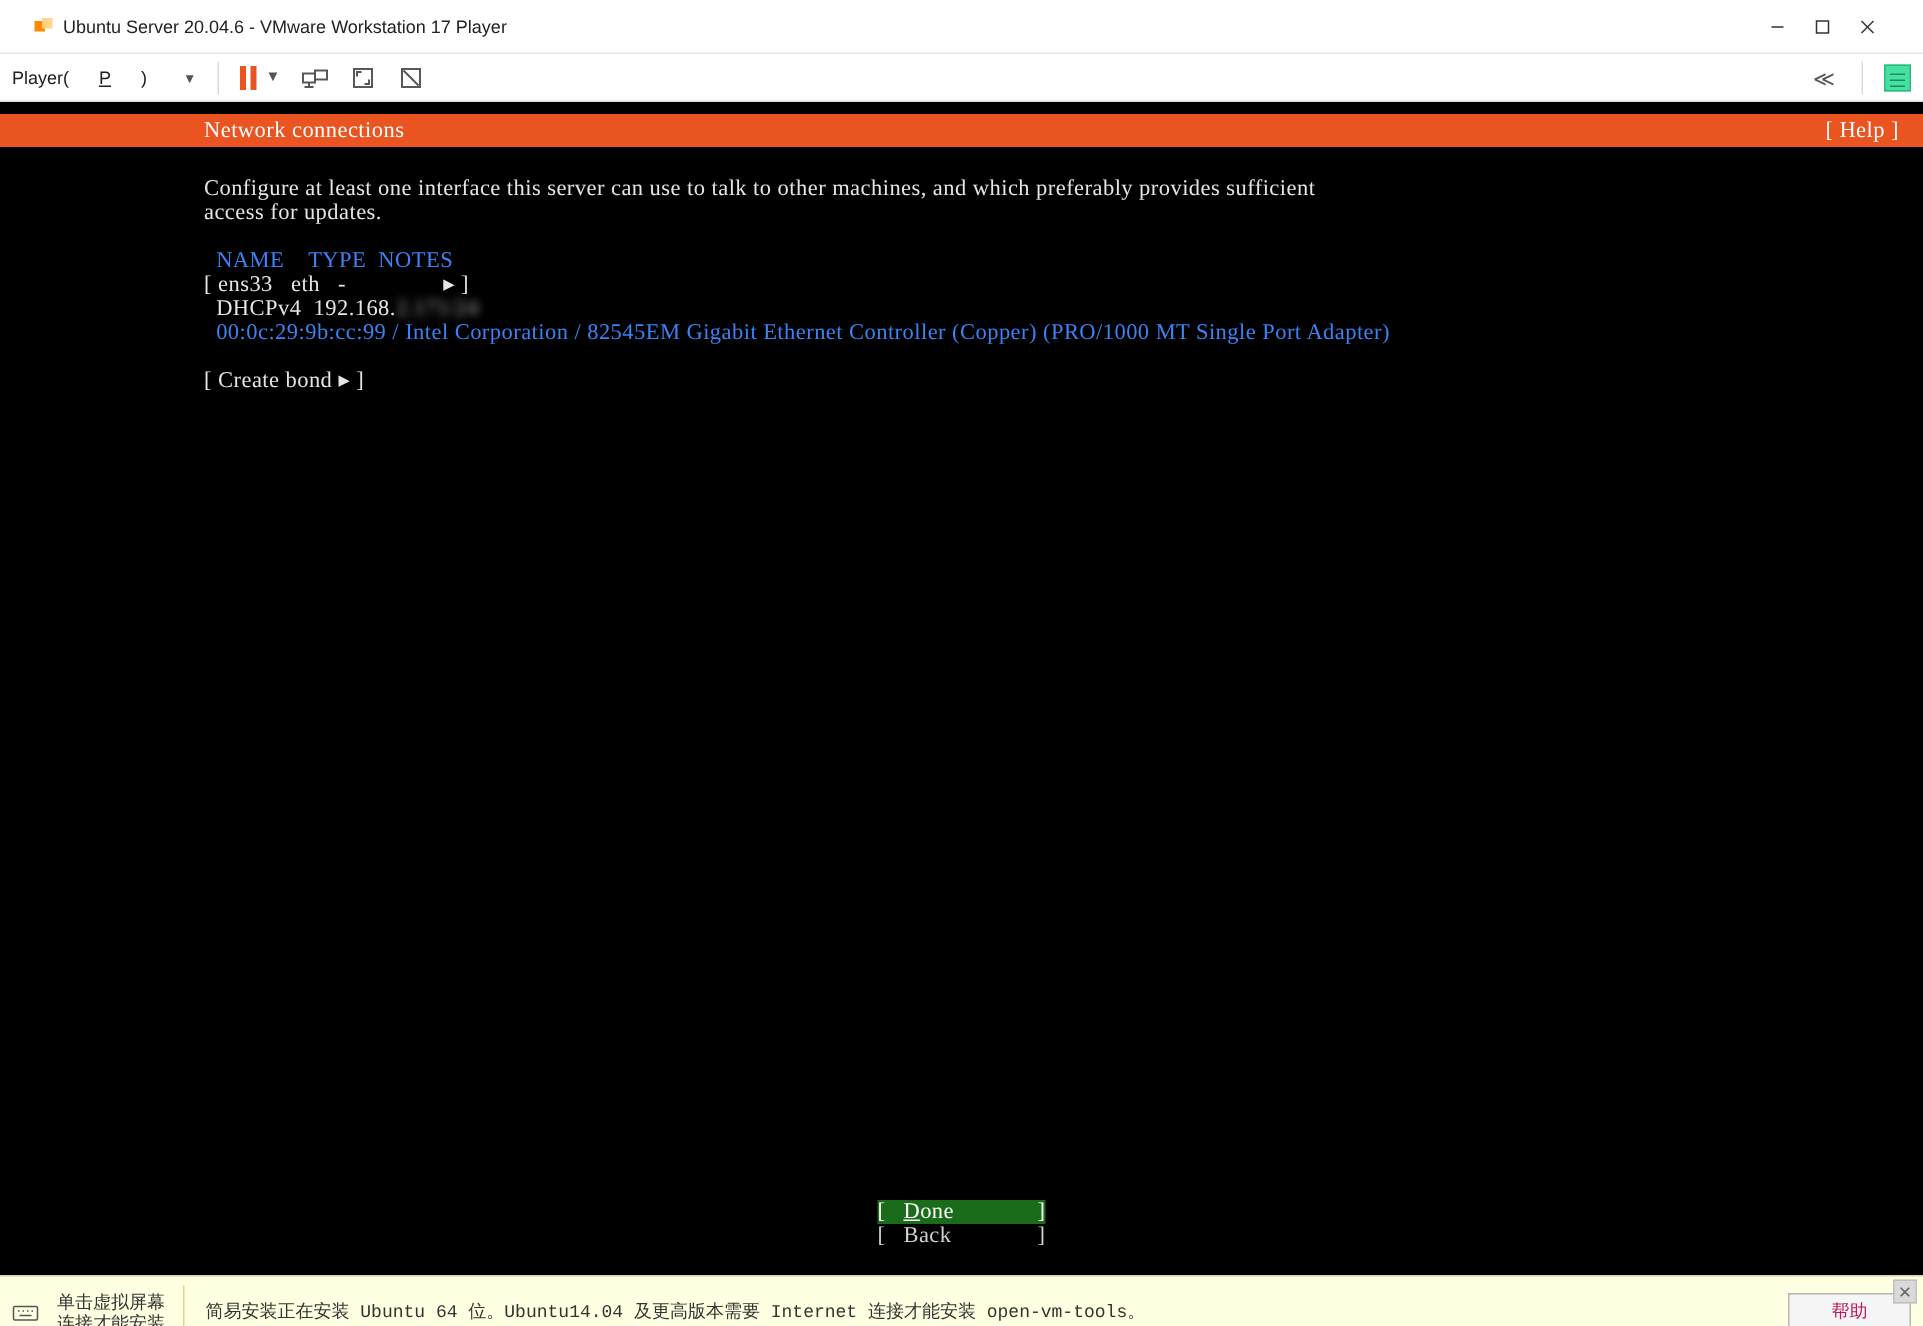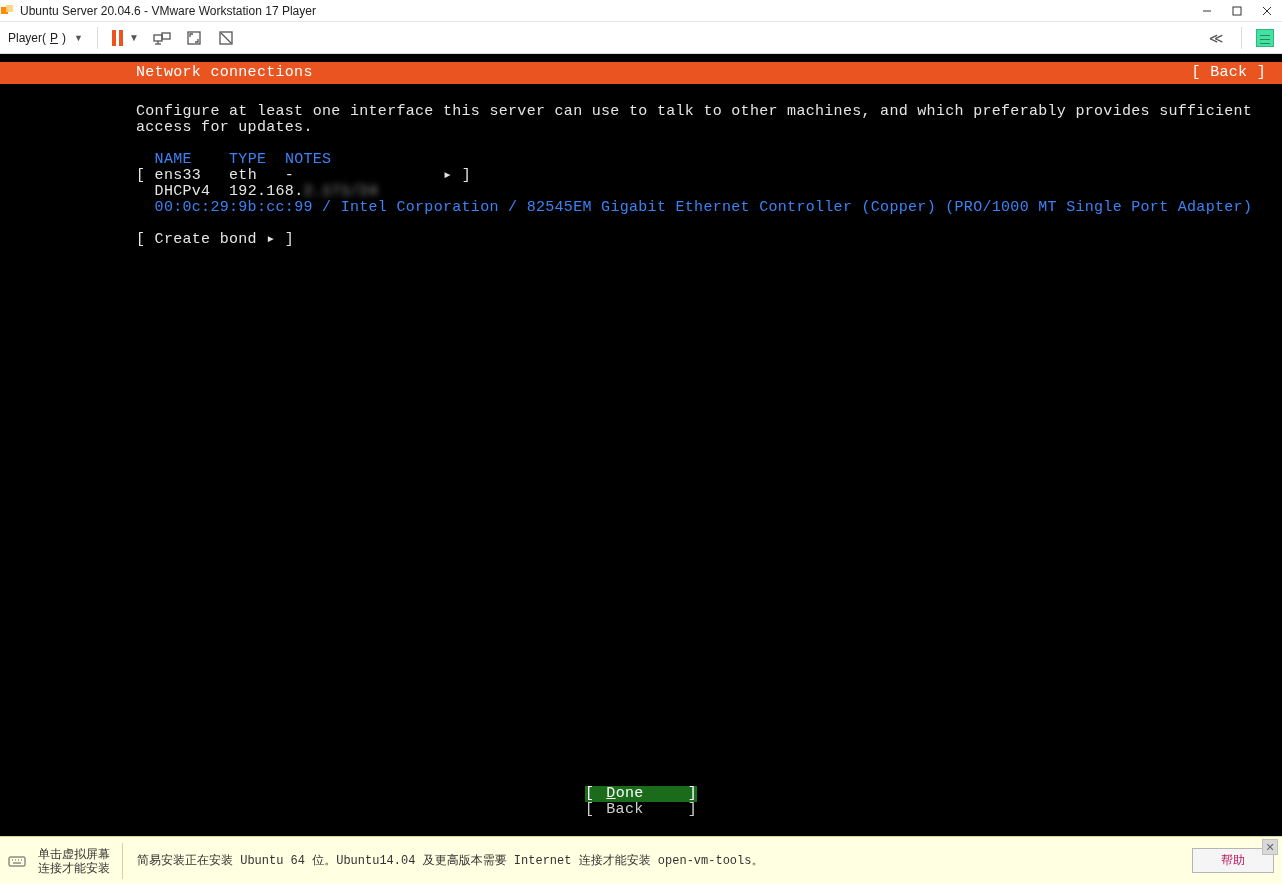--- a/index.html
+++ b/index.html
@@ -6,25 +6,25 @@
   html, body {
     margin: 0; padding: 0;
     width: 1282px; height: 884px;
     font-family: "Segoe UI", Tahoma, sans-serif;
     font-size: 12px;
     background: #f0f0f0;
     overflow: hidden;
   }
   
   .titlebar {
-    height: 22px;
+    height: 36px;
     background: #ffffff;
     display: flex;
     align-items: center;
-    padding: 0 0;
+    padding: 0 22px;
     border-bottom: 1px solid #e5e5e5;
   }
   .titlebar .app-icon {
     width: 14px; height: 14px;
     margin-right: 6px;
     display: inline-flex; align-items: center; justify-content: center;
   }
   .titlebar .title { flex: 0 0 auto; color: #222; }
   .titlebar .spacer { flex: 1 1 auto; }
   .winbtn {
@@ -38,21 +38,21 @@
   .toolbar {
     height: 32px;
     background: #ffffff;
     display: flex;
     align-items: center;
     padding: 0 8px;
     gap: 14px;
     border-bottom: 1px solid #dcdcdc;
   }
   .toolbar .player-menu {
-    display: flex; align-items: center; gap: 4px;
+    display: flex; align-items: center; gap: 20px;
     color: #202020;
     font-size: 12px;
   }
   .toolbar .player-menu .ul { text-decoration: underline; }
   .toolbar .vsep {
     width: 1px; height: 22px; background: #dcdcdc;
   }
   .toolbar .pause {
     display: flex; align-items: center; gap: 2px;
     color: #e95420;
@@ -74,21 +74,21 @@
   }
   .note-icon::after{
     content:""; position:absolute; left:3px; right:3px; height:1px; background:#1a8d60;
     top:5px; box-shadow:0 4px 0 #1a8d60, 0 8px 0 #1a8d60;
   }
 
   
   .black-strip { height: 8px; background:#000; }
   .console {
     background: #000;
-    font-family: Liberation Mono, monospace;
+    font-family: Liberation Serif, serif;
     font-size: 15px;
     line-height: 16px;
     color: #d0d0d0;
     position: relative;
     height: 766px;
     letter-spacing: 0.3px;
   }
   .console .header {
     background: #e95420;
     color: #ffffff;
@@ -230,21 +230,21 @@
     <span class="icon-slot" style="color:#555;font-size:14px;width:22px;">≪</span>
     <span class="vsep"></span>
     <span class="note-icon"></span>
   </span>
 </div>
 
 <div class="black-strip"></div>
 <div class="console">
   <div class="header">
     <span>Network connections</span>
-    <span class="help">[ Back ]</span>
+    <span class="help">[ Help ]</span>
   </div>
   <div class="body"><span class="white">Configure at least one interface this server can use to talk to other machines, and which preferably provides sufficient
 access for updates.</span>
 
   <span class="grey">NAME</span>    <span class="grey">TYPE</span>  <span class="grey">NOTES</span>
 <span class="white">[ <span>ens33</span>   <span>eth</span>   <span>-</span>                <span>▸</span> ]</span>
   <span class="white">DHCPv4</span>  <span class="white">192.168.</span><span class="blur">2.171/24</span>
   <span class="grey">00:0c:29:9b:cc:99 / Intel Corporation / 82545EM Gigabit Ethernet Controller (Copper) (PRO/1000 MT Single Port Adapter)</span>
 
 <span class="white">[ <span>Create bond ▸</span> ]</span>

